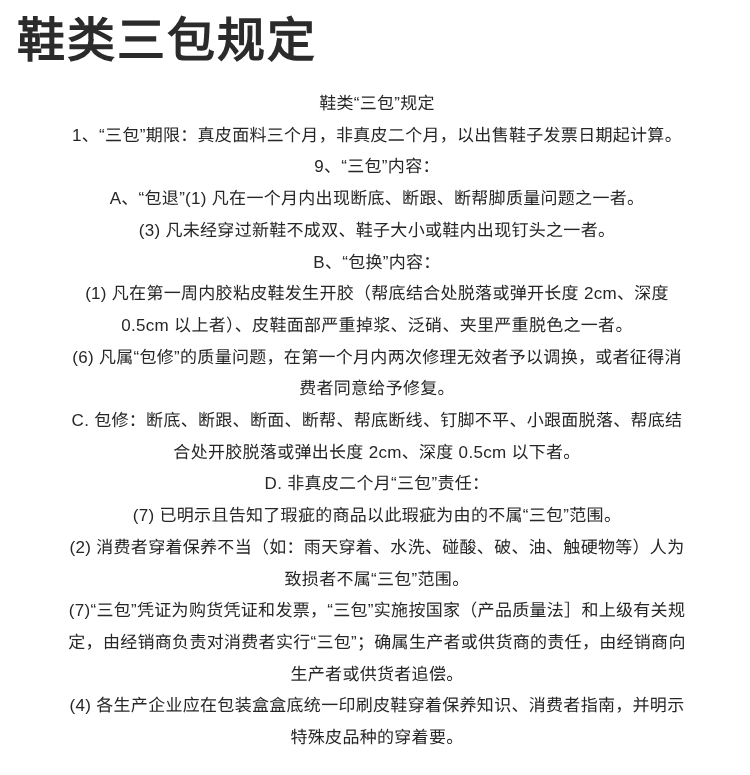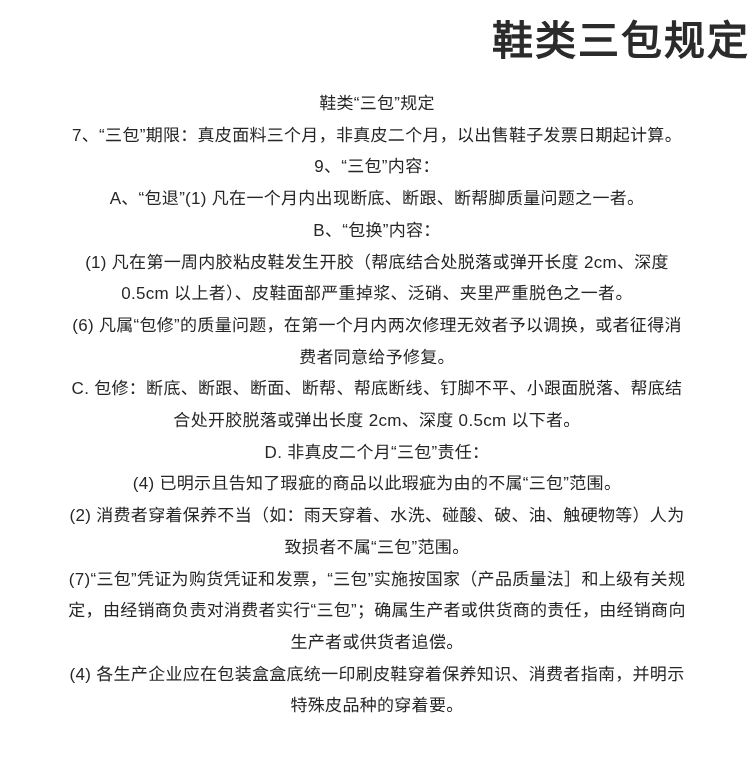--- a/index.html
+++ b/index.html
@@ -10,23 +10,23 @@
   }
   .page {
     position: relative;
     width: 750px;
     height: 775px;
     background: #ffffff;
     overflow: hidden;
     box-sizing: border-box;
   }
   .doc-title {
-    margin: 16px 0 22px 0;
-    text-align: right;
-    font-size: 41px;
+    margin: 16px 0 22px 17px;
+    text-align: left;
+    font-size: 48px;
     line-height: 50px;
     font-weight: 900;
     letter-spacing: 2px;
     color: #2b2b2b;
   }
   .doc-body {
     margin: 0 60px 0 64px;
     color: #262626;
     font-size: 17px;
     line-height: 31.7px;
@@ -42,26 +42,27 @@
   }
 </style>
 </head>
 <body>
 
 <div class="page">
   <h1 class="doc-title">鞋类三包规定</h1>
 
   <div class="doc-body">
     <p>鞋类“三包”规定</p>
-    <p>7、“三包”期限：真皮面料三个月，非真皮二个月，以出售鞋子发票日期起计算。</p>
+    <p>1、“三包”期限：真皮面料三个月，非真皮二个月，以出售鞋子发票日期起计算。</p>
     <p>9、“三包”内容：</p>
     <p>A、“包退”(1) 凡在一个月内出现断底、断跟、断帮脚质量问题之一者。</p>
+    <p>(3) 凡未经穿过新鞋不成双、鞋子大小或鞋内出现钉头之一者。</p>
     <p>B、“包换”内容：</p>
     <p>(1) 凡在第一周内胶粘皮鞋发生开胶（帮底结合处脱落或弹开长度 2cm、深度 0.5cm 以上者）、皮鞋面部严重掉浆、泛硝、夹里严重脱色之一者。</p>
     <p>(6) 凡属“包修”的质量问题，在第一个月内两次修理无效者予以调换，或者征得消费者同意给予修复。</p>
     <p>C. 包修：断底、断跟、断面、断帮、帮底断线、钉脚不平、小跟面脱落、帮底结合处开胶脱落或弹出长度 2cm、深度 0.5cm 以下者。</p>
     <p>D. 非真皮二个月“三包”责任：</p>
-    <p>(4) 已明示且告知了瑕疵的商品以此瑕疵为由的不属“三包”范围。</p>
+    <p>(7) 已明示且告知了瑕疵的商品以此瑕疵为由的不属“三包”范围。</p>
     <p>(2) 消费者穿着保养不当（如：雨天穿着、水洗、碰酸、破、油、触硬物等）人为致损者不属“三包”范围。</p>
     <p>(7)“三包”凭证为购货凭证和发票，“三包”实施按国家（产品质量法］和上级有关规定，由经销商负责对消费者实行“三包”；确属生产者或供货商的责任，由经销商向生产者或供货者追偿。</p>
     <p>(4) 各生产企业应在包装盒盒底统一印刷皮鞋穿着保养知识、消费者指南，并明示特殊皮品种的穿着要。</p>
   </div>
 </div>
 
 </body></html>

